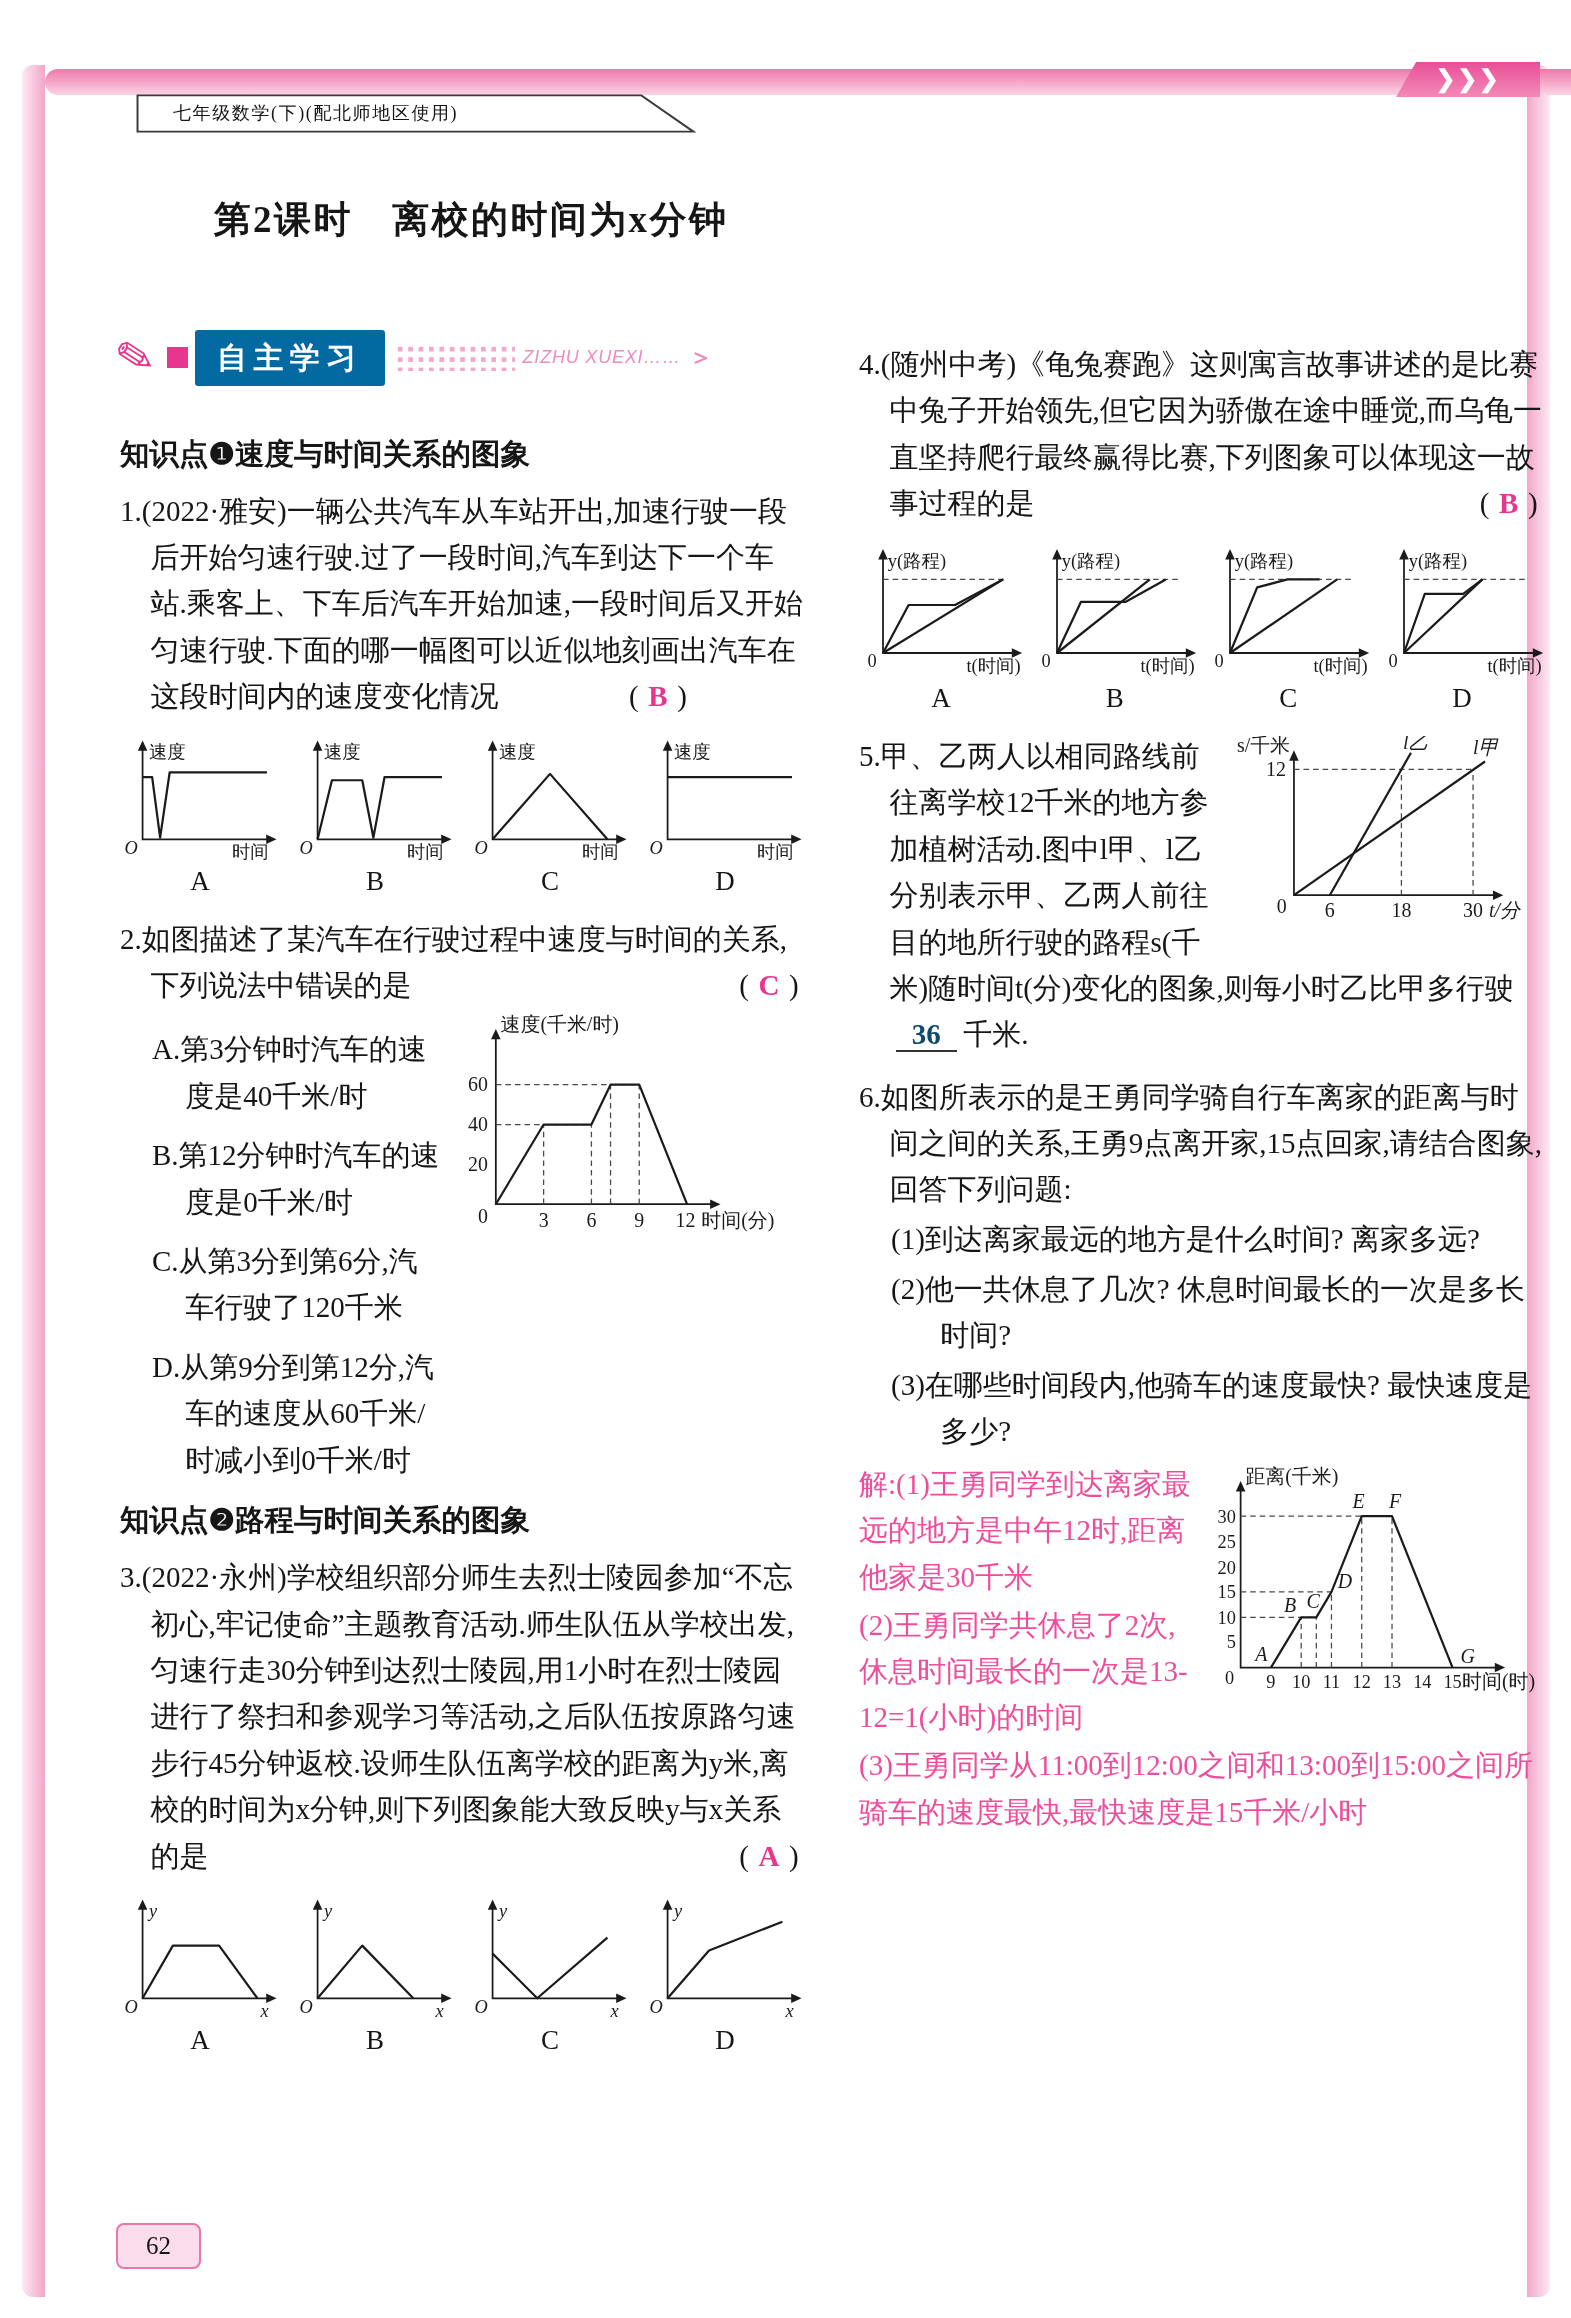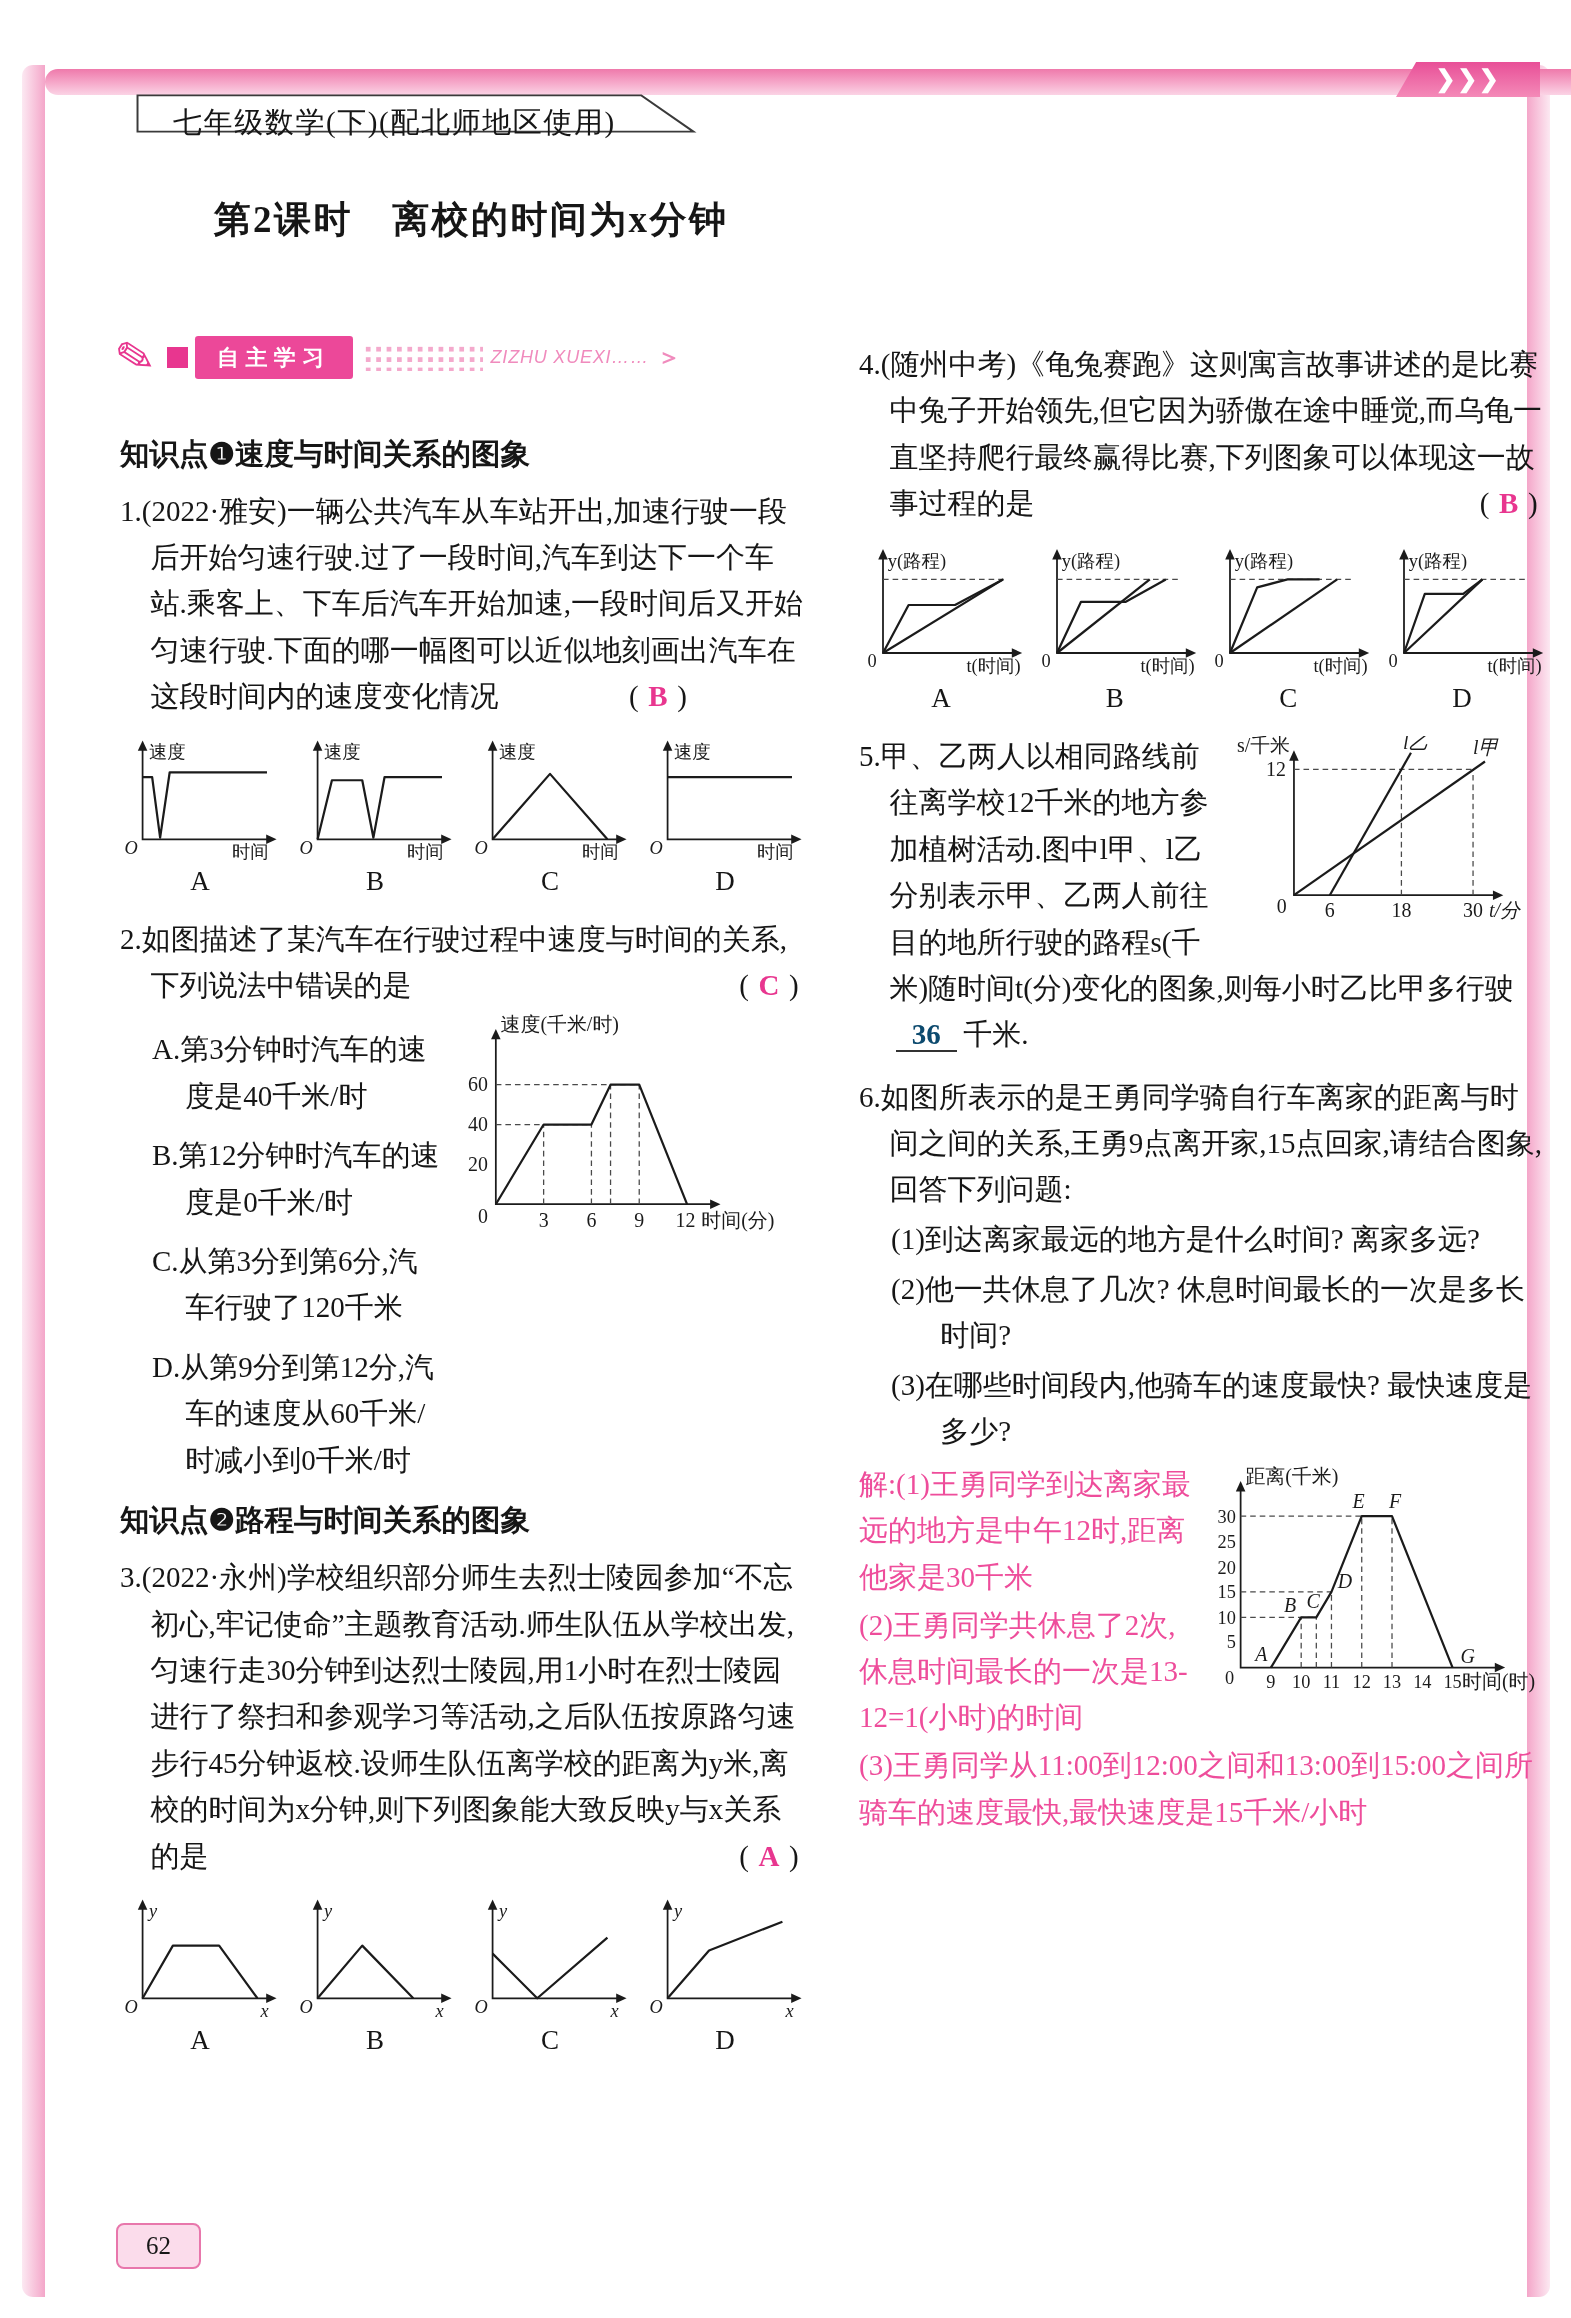--- a/index.html
+++ b/index.html
@@ -17,28 +17,28 @@
     background:linear-gradient(to left,#fce9f2,#f4a6c9); }
   .banner { position:absolute; left:45px; right:0; top:69px; height:25.5px;
     background:linear-gradient(to bottom,#ef79ab,#fbd3e5); border-radius:12.8px 0 0 12.8px; }
   .chev-tab { position:absolute; right:32px; top:62px; width:144px; height:35px;
     background:linear-gradient(to bottom,#e84f97,#f48ab8);
     clip-path:polygon(14% 0,100% 0,100% 100%,0 100%);
     display:flex; align-items:center; justify-content:center; }
   .chev-tab span { color:#fff; font-weight:bold; font-size:24px; letter-spacing:1.6px; }
   .book-tab { position:absolute; left:132px; top:93px; width:574px; height:41px; }
   .book-tab svg { position:absolute; left:0; top:0; }
-  .book-tab .tabtext { position:absolute; left:41px; top:5.6px; font-size:29px; letter-spacing:1.6px; }
+  .book-tab .tabtext { position:absolute; left:41px; top:5.6px; font-size:18px; letter-spacing:1.6px; }
   .title { position:absolute; left:120px; top:190px; width:702px; text-align:center;
     font-size:37px; font-weight:700; letter-spacing:2.4px; }
   
   .badge-row { position:absolute; left:116px; top:332px; height:51px; display:flex; align-items:center; }
   .pencil { font-size:46px; color:#e8368f; transform:rotate(-12deg); display:inline-block; }
   .badge-chip { width:21px; height:21px; background:#e8368f; margin:0 6.4px 0 12.8px; }
-  .badge-box { background:#ec4899; color:#fff; font-weight:700; font-size:22px;
+  .badge-box { background:#0369a1; color:#fff; font-weight:700; font-size:30px;
     padding:4px 22.3px; letter-spacing:6.4px; border-radius:3.2px; }
   .badge-dots { width:120px; height:27px; margin-left:9.6px;
     background-image:radial-gradient(#f4a9cc 2.8px, transparent 2.8px); background-size:10.4px 10.4px; }
   .badge-sub { color:#f08bbd; font-size:18px; font-style:italic; margin-left:8px;
     font-family:"Liberation Sans","DejaVu Sans",sans-serif; letter-spacing:0.8px; }
   .badge-arrow { color:#f08bbd; font-size:24px; margin-left:8px; font-weight:bold; }
   
   .col { position:absolute; width:685px; }
   .col-left  { left:120px;  top:426px; }
   .col-right { left:859px; top:341px; }

